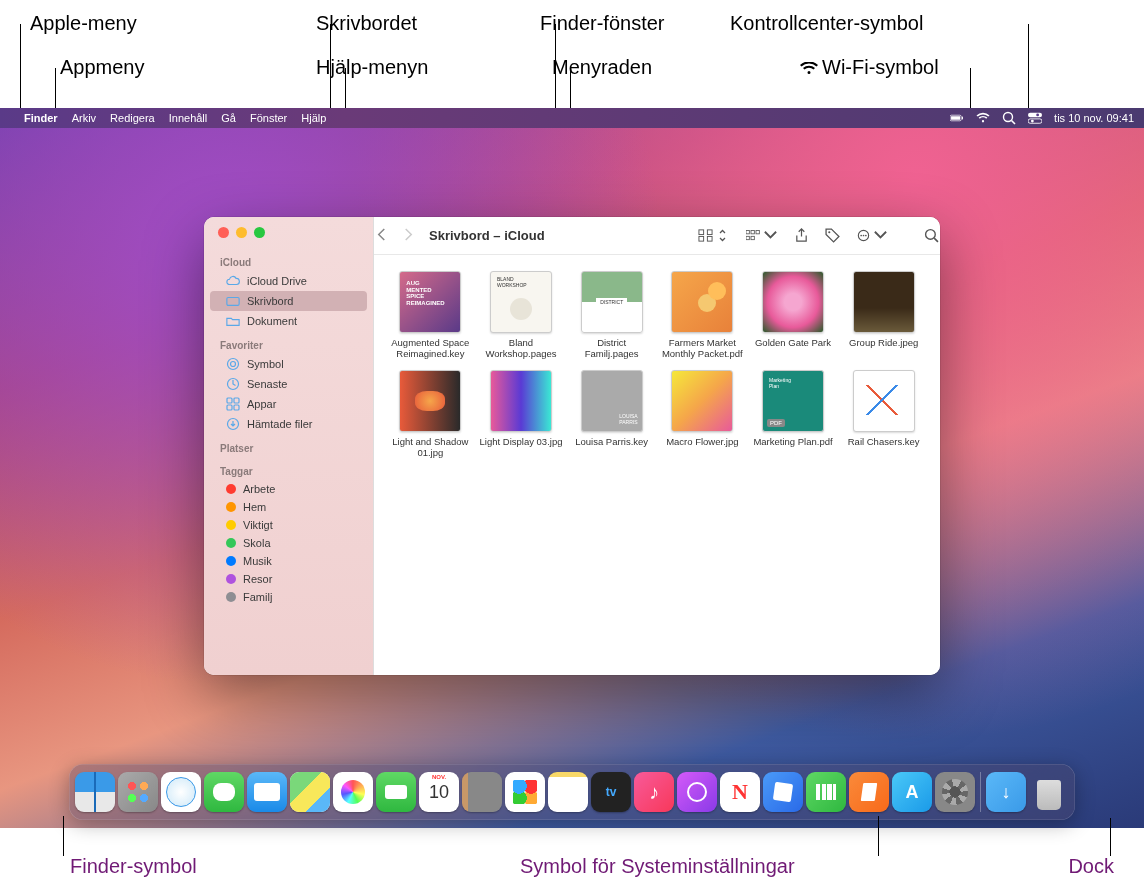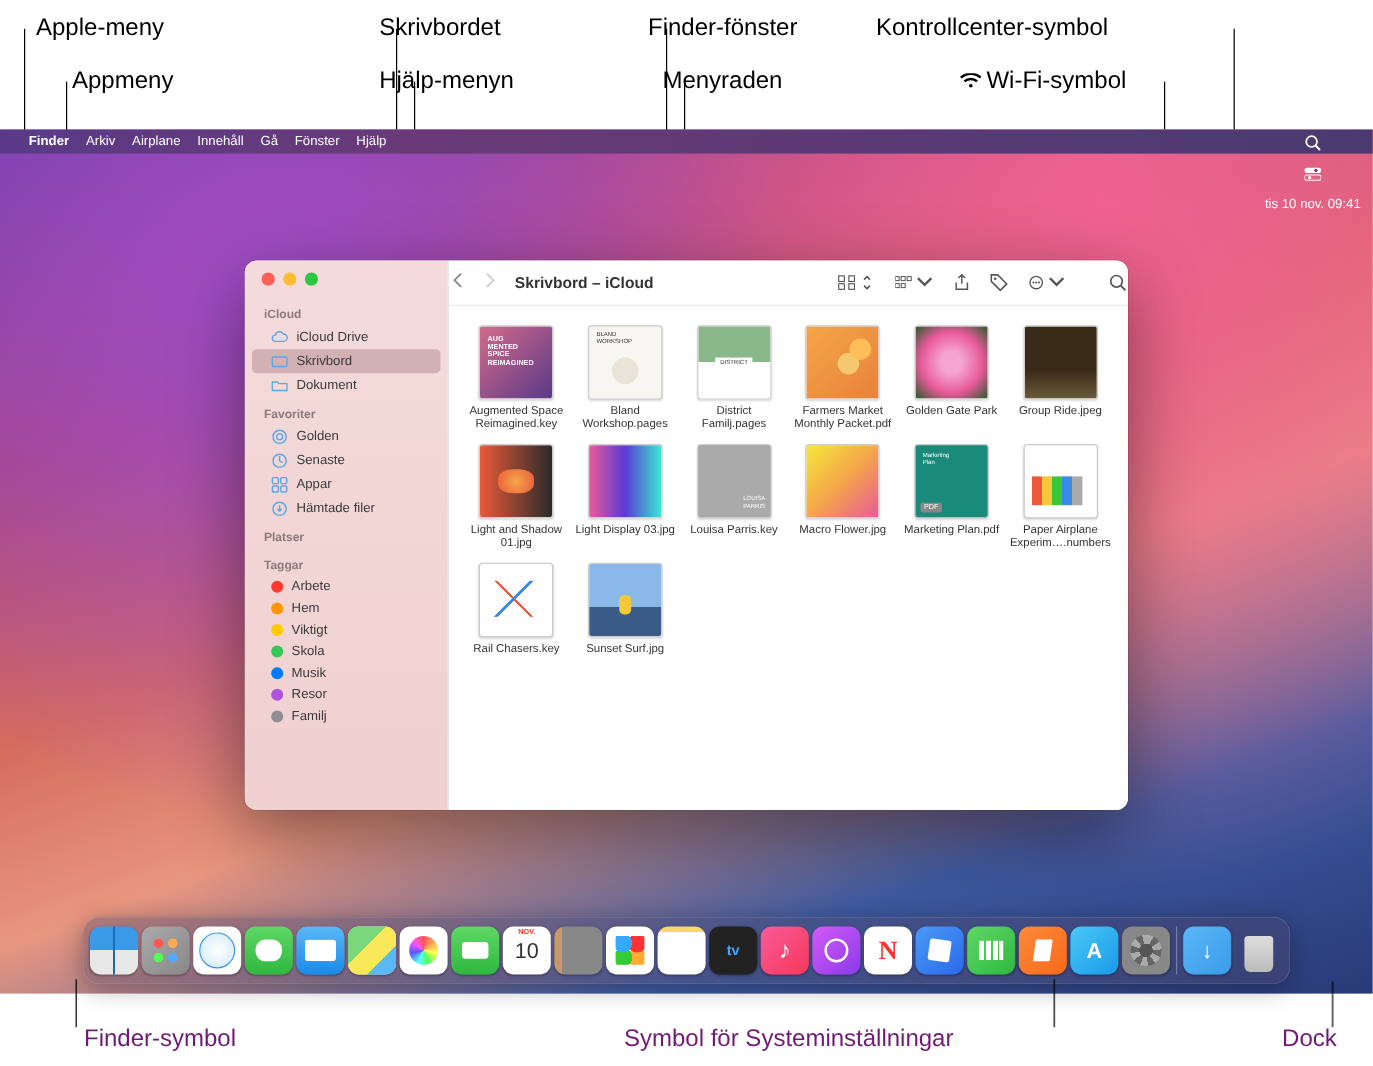--- a/index.html
+++ b/index.html
@@ -36,21 +36,21 @@
   align-items:center;
   color:#fff;
   font-size:11px;
   padding:0 10px;
   justify-content:space-between;
 }
 .menubar-left { display:flex; align-items:center; gap:14px; }
 .menubar-left .menu-item { cursor:default; }
 .menubar-left .bold { font-weight:600; }
 .apple { font-size:13px; }
-.menubar-right { display:flex; align-items:center; gap:12px;flex-direction:column; }
+.menubar-right { display:flex; align-items:center; gap:12px; }
 .menubar-right svg, .menubar-right .ico { width:14px; height:14px; display:block; }
 .menubar-right .clock { font-size:11px; }
 
 
 .finder {
   position:absolute;
   left:204px; top:109px;
   width:736px; height:458px;
   background:#fff;
   border-radius:10px;
@@ -255,21 +255,21 @@
   <div class="line" style="left:1028px;top:24px;width:1px;height:92px"></div>
 </div>
 
 <div class="desktop">
 
   <div class="menubar">
     <div class="menubar-left">
       <span class="apple menu-item"></span>
       <span class="menu-item bold">Finder</span>
       <span class="menu-item">Arkiv</span>
-      <span class="menu-item">Airplane</span>
+      <span class="menu-item">Redigera</span>
       <span class="menu-item">Innehåll</span>
       <span class="menu-item">Gå</span>
       <span class="menu-item">Fönster</span>
       <span class="menu-item">Hjälp</span>
     </div>
     <div class="menubar-right">
       <span>
           <svg viewBox="0 0 20 10">
             <rect x="0" y="1" width="16" height="8" rx="2" fill="none" stroke="#fff"></rect>
             <rect x="1.5" y="2.5" width="13" height="5" fill="#fff"></rect>
@@ -335,21 +335,21 @@
       </div>
       <div class="sb-sec">
         <div class="sb-head">Favoriter</div>
         <div class="sb-item">
           <span class="sbi">
               <svg viewBox="0 0 14 14">
                 <circle cx="7" cy="7" r="5.5" fill="none" stroke="#5aa8e8" stroke-width="1.2"></circle>
                 <circle cx="7" cy="7" r="2.5" fill="none" stroke="#5aa8e8" stroke-width="1.2"></circle>
               </svg>
             </span>
-          <span>Golden</span>
+          <span>Symbol</span>
         </div>
         <div class="sb-item">
           <span class="sbi">
               <svg viewBox="0 0 14 14">
                 <circle cx="7" cy="7" r="5.5" fill="none" stroke="#5aa8e8" stroke-width="1.2"></circle>
                 <path d="M7 3v4l2.5 1.5" stroke="#5aa8e8" stroke-width="1.2" fill="none"></path>
               </svg>
             </span>
           <span>Senaste</span>
         </div>
@@ -515,30 +515,22 @@
           </div>
         <div class="file-item">
             <div class="file-thumb th11"></div>
             <div class="file-name">Macro Flower.jpg</div>
           </div>
         <div class="file-item">
             <div class="file-thumb th12"></div>
             <div class="file-name">Marketing Plan.pdf</div>
           </div>
         <div class="file-item">
-            <div class="file-thumb th13"></div>
-            <div class="file-name">Paper Airplane Experim….numbers</div>
-          </div>
-        <div class="file-item">
             <div class="file-thumb th14"></div>
             <div class="file-name">Rail Chasers.key</div>
-          </div>
-        <div class="file-item">
-            <div class="file-thumb th15"></div>
-            <div class="file-name">Sunset Surf.jpg</div>
           </div>
       </div>
     </div>
   </div>
 
   <div class="dock">
     <div class="dock-icon d-finder"></div>
     <div class="dock-icon d-launch"></div>
     <div class="dock-icon d-safari"></div>
     <div class="dock-icon d-msg"></div>

